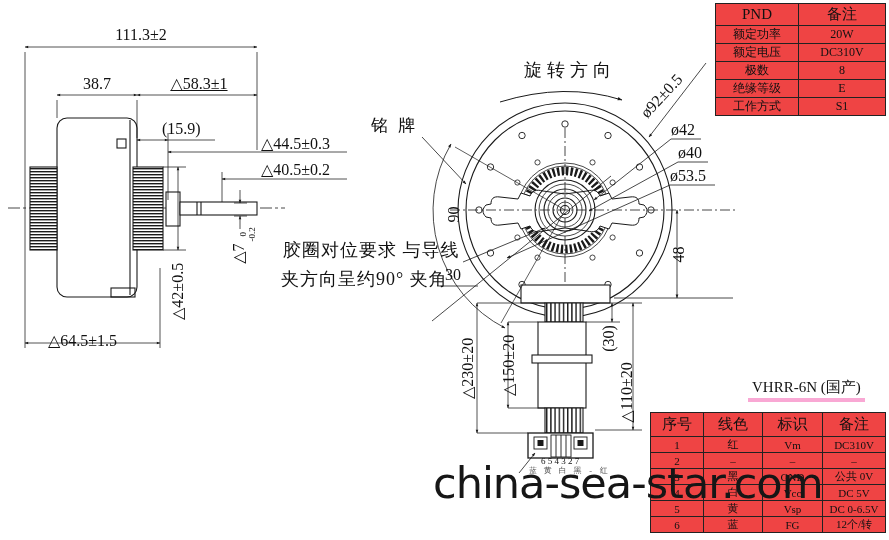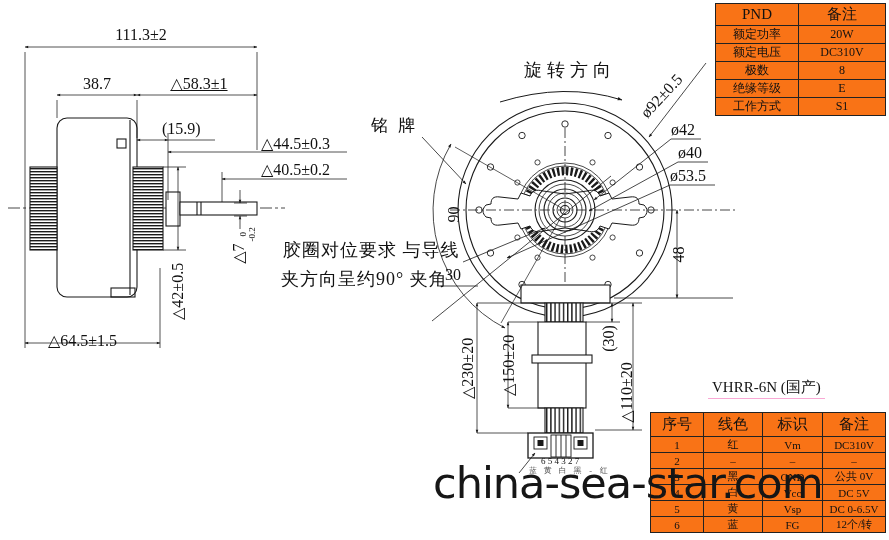--- a/index.html
+++ b/index.html
@@ -5,30 +5,30 @@
   html,body{margin:0;padding:0;background:#fff;}
   .canvas{position:relative;width:889px;height:540px;background:#fff;overflow:hidden;
           font-family:"Liberation Serif",serif;color:#111;}
   svg{position:absolute;left:0;top:0;}
   .lbl{position:absolute;white-space:nowrap;font-size:16px;line-height:1.05;color:#111;}
   .rot{transform:rotate(-90deg);text-align:center;}
   .cjk{letter-spacing:5px;font-size:18px;margin-left:8px;}
   .tol{display:inline-flex;flex-direction:column;font-size:9px;line-height:1.05;vertical-align:-2px;margin-left:2px;}
   .tol i{font-style:normal;}
   
-  table{border-collapse:collapse;table-layout:fixed;background:#f97316;}
+  table{border-collapse:collapse;table-layout:fixed;background:#ef4444;}
   th,td{border:1px solid #222;text-align:center;overflow:hidden;padding:0;}
   .spec-table{position:absolute;left:715px;top:3px;width:171px;font-size:12px;}
   .spec-table th{height:21px;font-size:15px;font-weight:normal;}
   .spec-table td{height:16px;}
   .spec-table col:nth-child(1){width:83px;}
   .wire-table{position:absolute;left:650px;top:412px;width:236px;font-size:11px;}
   .wire-table th{height:23px;font-size:15px;font-weight:normal;}
   .wire-table td{height:15px;}
-  .wire-title{position:absolute;left:708px;top:378px;font-size:15px;border-bottom:1px solid #f9a8d4;padding:0 4px 1px 4px;}
+  .wire-title{position:absolute;left:748px;top:378px;font-size:15px;border-bottom:4px solid #f9a8d4;padding:0 4px 1px 4px;}
   .watermark{position:absolute;left:433px;top:458px;font-family:"DejaVu Sans",sans-serif;
              font-size:43px;letter-spacing:-1px;color:#161616;z-index:30;}
   .notes{font-size:18px;letter-spacing:1px;}
   .pins{font-size:9px;letter-spacing:0;}
   .wcolors{font-size:8px;color:#555;letter-spacing:1px;}
 </style>
 </head>
 <body>
 
 <div class="canvas">

